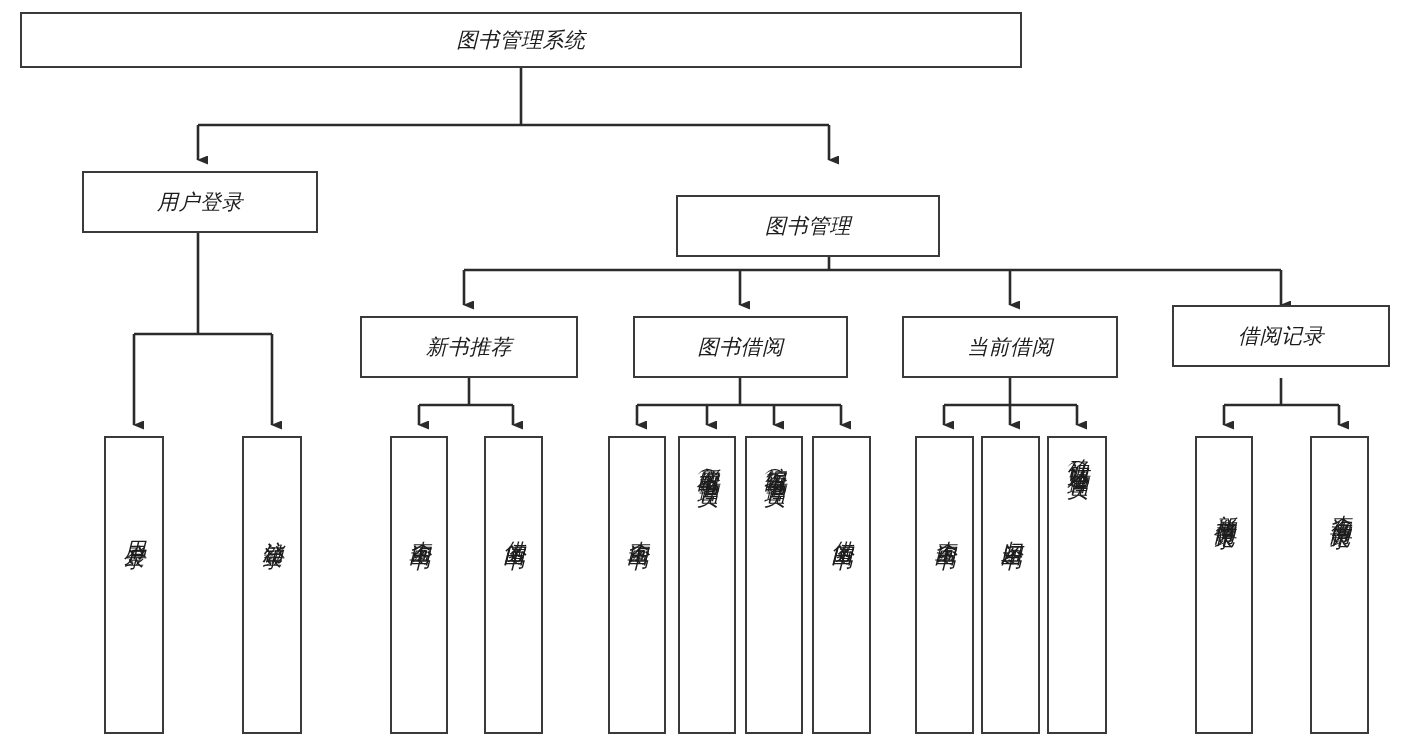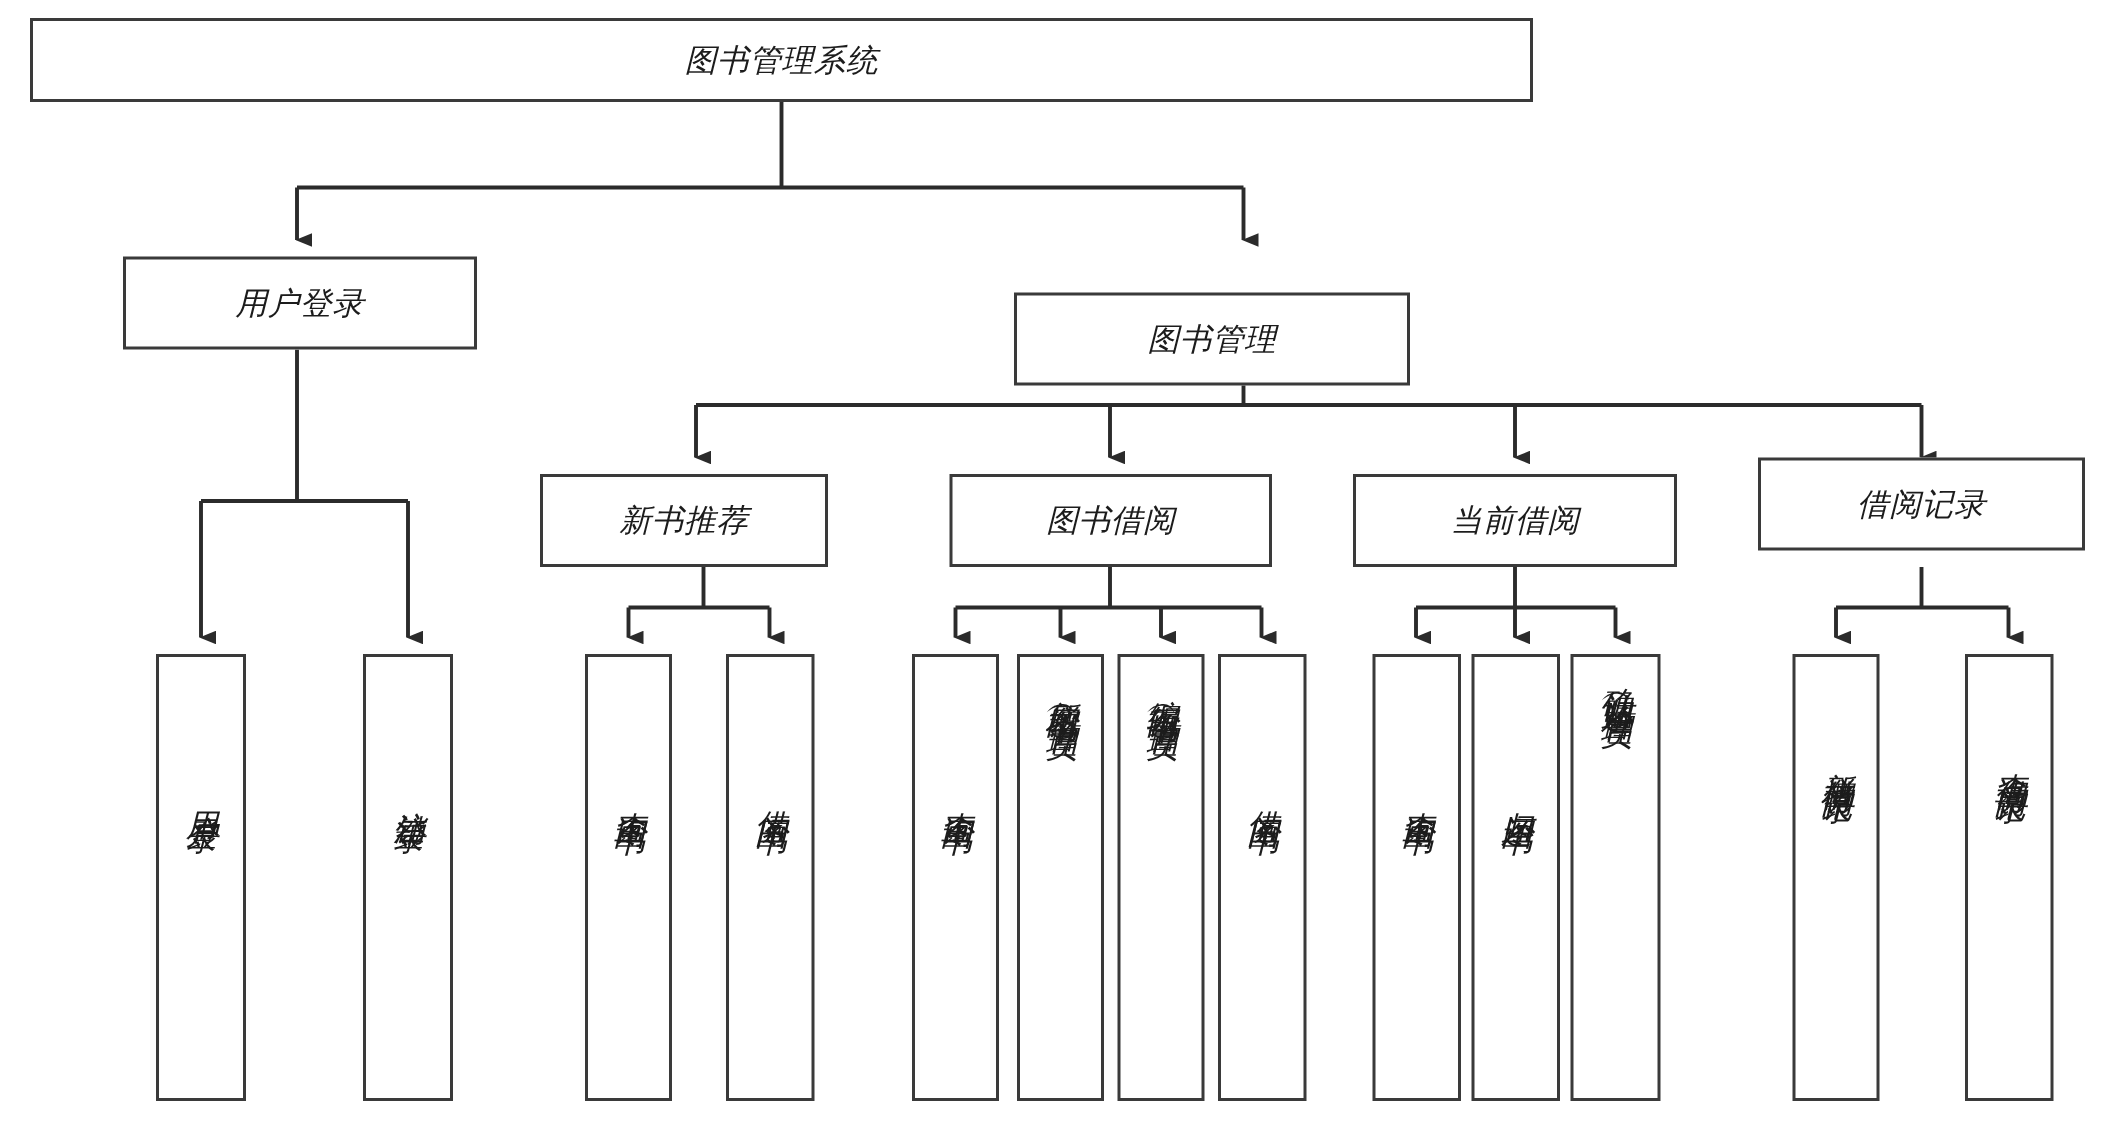--- a/index.html
+++ b/index.html
@@ -126,21 +126,21 @@
     <span class="label">图书管理系统</span>
   </div>
 
   <div class="node" id="n-l2-0" style="left: 82px; top: 171px; width: 236px; height: 62px;">
     <span class="label">用户登录</span>
   </div>
   <div class="node" id="n-l2-1" style="left: 676px; top: 171px; width: 264px; height: 62px; margin-top: 24px;">
     <span class="label">图书管理</span>
   </div>
 
-  <div class="node" id="n-l3-0" style="left: 360px; top: 316px; width: 192px; height: 62px;">
+  <div class="node" id="n-l3-0" style="left: 360px; top: 316px; width: 218px; height: 62px;">
     <span class="label">新书推荐</span>
   </div>
   <div class="node" id="n-l3-2" style="left: 902px; top: 316px; width: 216px; height: 62px;">
     <span class="label">当前借阅</span>
   </div>
   <div class="node" id="n-l3-1" style="left: 633px; top: 316px; width: 215px; height: 62px;">
     <span class="label">图书借阅</span>
   </div>
   <div class="node" id="n-l3-3" style="left: 1172px; top: 305px; width: 218px; height: 62px;">
     <span class="label">借阅记录</span>

